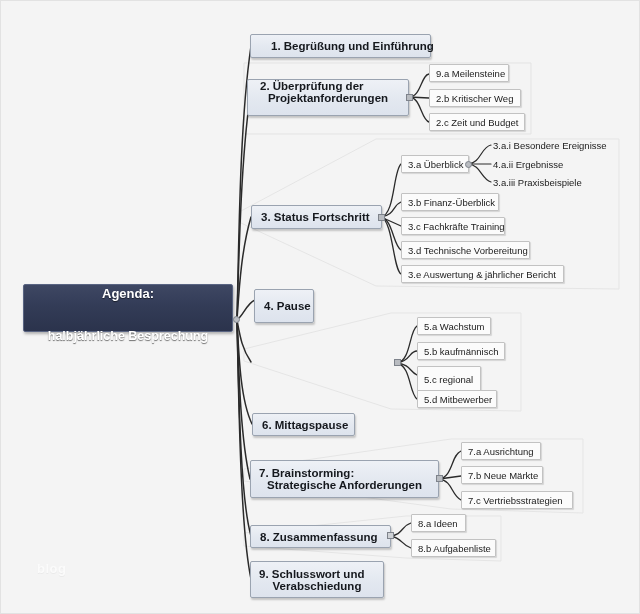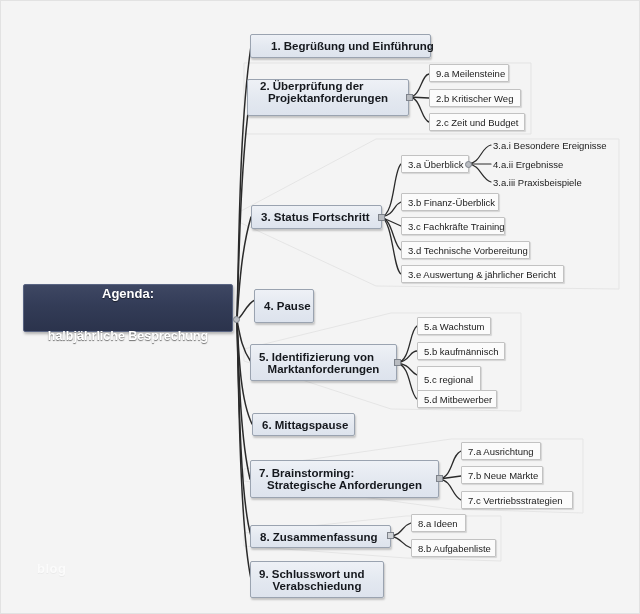--- a/index.html
+++ b/index.html
@@ -223,24 +223,20 @@
     <span>3.d  Technische Vorbereitung</span>
   </div>
   <div class="n2" style="left:400px;top:264px;width:163px;height:18px;">
     <span>3.e  Auswertung &amp; jährlicher Bericht</span>
   </div>
 
   <div class="n1 pad" style="left:253px;top:288px;width:60px;height:34px;">
     <span class="lbl">4.  Pause</span>
   </div>
 
-  <div class="n1" style="left:249px;top:343px;width:147px;height:37px;flex-direction:column;justify-content:center;padding:0 8px;">
-    <span class="lbl" style="text-align:left;">5.    Identifizierung von</span>
-    <span class="lbl" style="text-align:center;">Marktanforderungen</span>
-  </div>
   <div class="knob" style="left:393px;top:358px;"></div>
 
   <div class="n2" style="left:416px;top:316px;width:74px;height:18px;">
     <span>5.a  Wachstum</span>
   </div>
   <div class="n2" style="left:416px;top:341px;width:88px;height:18px;">
     <span>5.b  kaufmännisch</span>
   </div>
   <div class="n2" style="left:416px;top:365px;width:64px;height:27px;">
     <span>5.c  regional</span>

